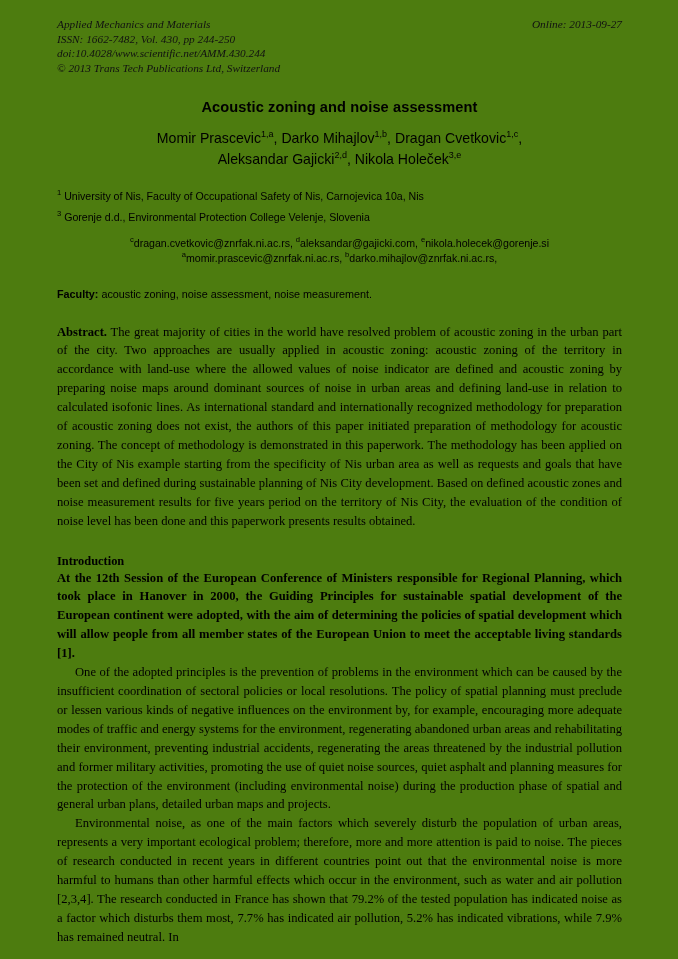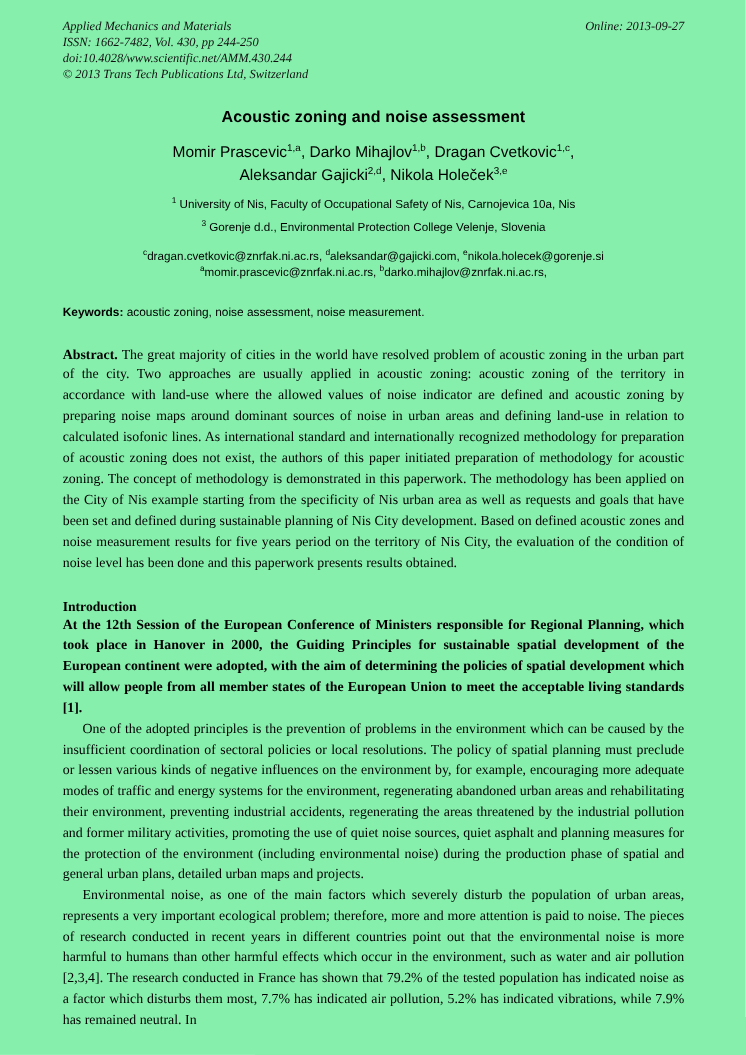--- a/index.html
+++ b/index.html
@@ -17,21 +17,21 @@
   }
   .page {
     position: absolute;
     left: 0;
     top: 0;
     width: 678px;
     height: 959px;
     box-sizing: border-box;
     padding: 0;
     overflow: hidden;
-    background: #86efac;
+    background: #4d7c0f;
   }
   .content {
     position: absolute;
     left: 57px;
     top: 17px;
     width: 565px;
   }
 
   
   .masthead {
@@ -75,22 +75,21 @@
     line-height: 21px;
   }
   .authors sup {
     font-size: 9px;
     vertical-align: super;
     line-height: 0;
   }
 
   
   .affiliations {
-    margin-top: 6px;
-    text-align: center;
+    margin-top: 16px;
     font-family: "Liberation Sans", sans-serif;
     font-size: 10.6px;
     line-height: 20.6px;
   }
   .affiliations .aff-line { display: block; }
   .affiliations sup {
     font-size: 7.6px;
     vertical-align: super;
     line-height: 0;
   }
@@ -190,21 +189,21 @@
       <span class="aff-line"><sup>1</sup><span> University of Nis, Faculty of Occupational Safety of Nis, Carnojevica 10a, Nis</span></span>
       <span class="aff-line"><sup>3</sup><span> Gorenje d.d., Environmental Protection College Velenje, Slovenia</span></span>
     </div>
 
     <div class="emails">
       <span class="email-line"><sup>c</sup><span>dragan.cvetkovic@znrfak.ni.ac.rs, </span><sup>d</sup><span>aleksandar@gajicki.com, </span><sup>e</sup><span>nikola.holecek@gorenje.si</span></span>
       <span class="email-line"><sup>a</sup><span>momir.prascevic@znrfak.ni.ac.rs, </span><sup>b</sup><span>darko.mihajlov@znrfak.ni.ac.rs,</span></span>
     </div>
 
     <div class="keywords">
-      <span class="kw-label">Keywords:</span><span> acoustic zoning, noise assessment, noise measurement.</span>
+      <span class="kw-label">Faculty:</span><span> acoustic zoning, noise assessment, noise measurement.</span>
     </div>
 
     <div class="abstract">
       <span class="ab-label">Abstract.</span><span> The great majority of cities in the world have resolved problem of acoustic zoning in the urban part of the city. Two approaches are usually applied in acoustic zoning: acoustic zoning of the territory in accordance with land-use where the allowed values of noise indicator are defined and acoustic zoning by preparing noise maps around dominant sources of noise in urban areas and defining land-use in relation to calculated isofonic lines. As international standard and internationally recognized methodology for preparation of acoustic zoning does not exist, the authors of this paper initiated preparation of methodology for acoustic zoning. The concept of methodology is demonstrated in this paperwork. The methodology has been applied on the City of Nis example starting from the specificity of Nis urban area as well as requests and goals that have been set and defined during sustainable planning of Nis City development. Based on defined acoustic zones and noise measurement results for five years period on the territory of Nis City, the evaluation of the condition of noise level has been done and this paperwork presents results obtained.</span>
     </div>
 
     <div class="section-heading">Introduction</div>
 
     <p class="body-para first">At the 12th Session of the European Conference of Ministers responsible for Regional Planning, which took place in Hanover in 2000, the Guiding Principles for sustainable spatial development of the European continent were adopted, with the aim of determining the policies of spatial development which will allow people from all member states of the European Union to meet the acceptable living standards [1].</p>
     <p class="body-para indent">One of the adopted principles is the prevention of problems in the environment which can be caused by the insufficient coordination of sectoral policies or local resolutions. The policy of spatial planning must preclude or lessen various kinds of negative influences on the environment by, for example, encouraging more adequate modes of traffic and energy systems for the environment, regenerating abandoned urban areas and rehabilitating their environment, preventing industrial accidents, regenerating the areas threatened by the industrial pollution and former military activities, promoting the use of quiet noise sources, quiet asphalt and planning measures for the protection of the environment (including environmental noise) during the production phase of spatial and general urban plans, detailed urban maps and projects.</p>

